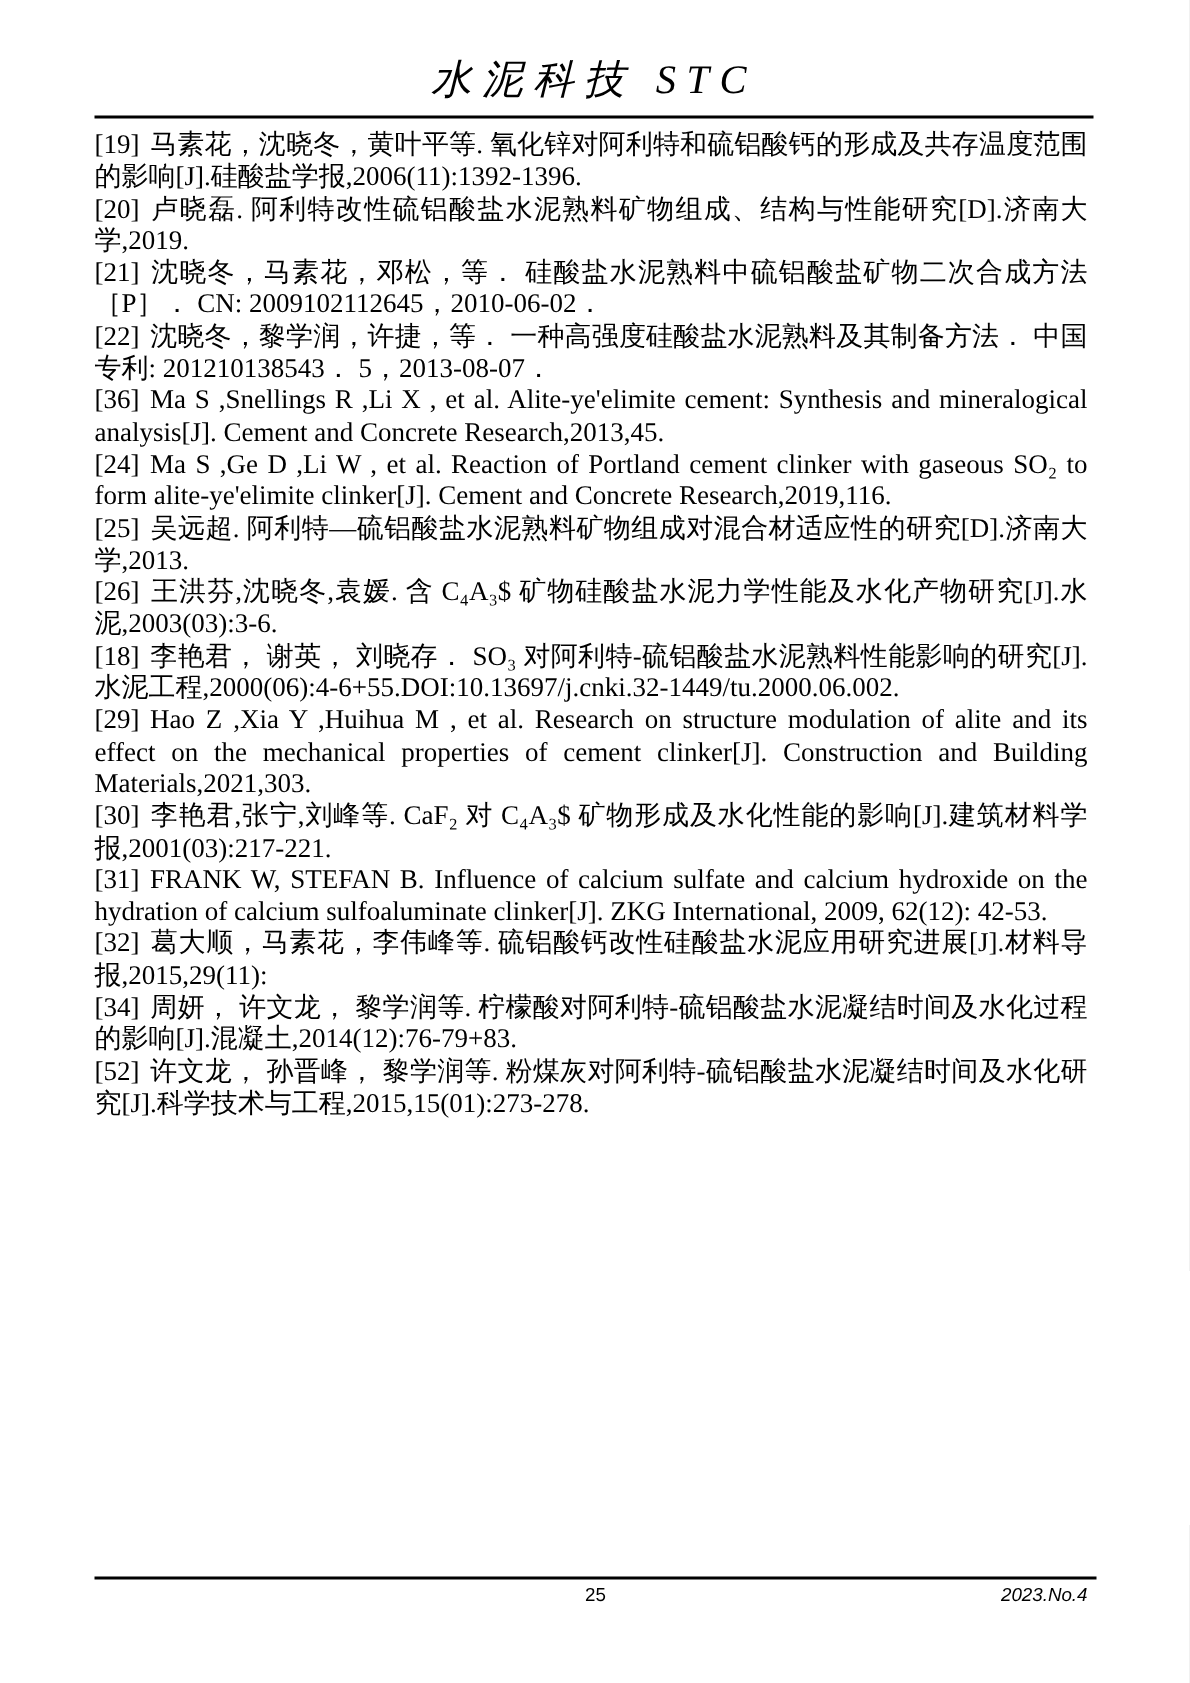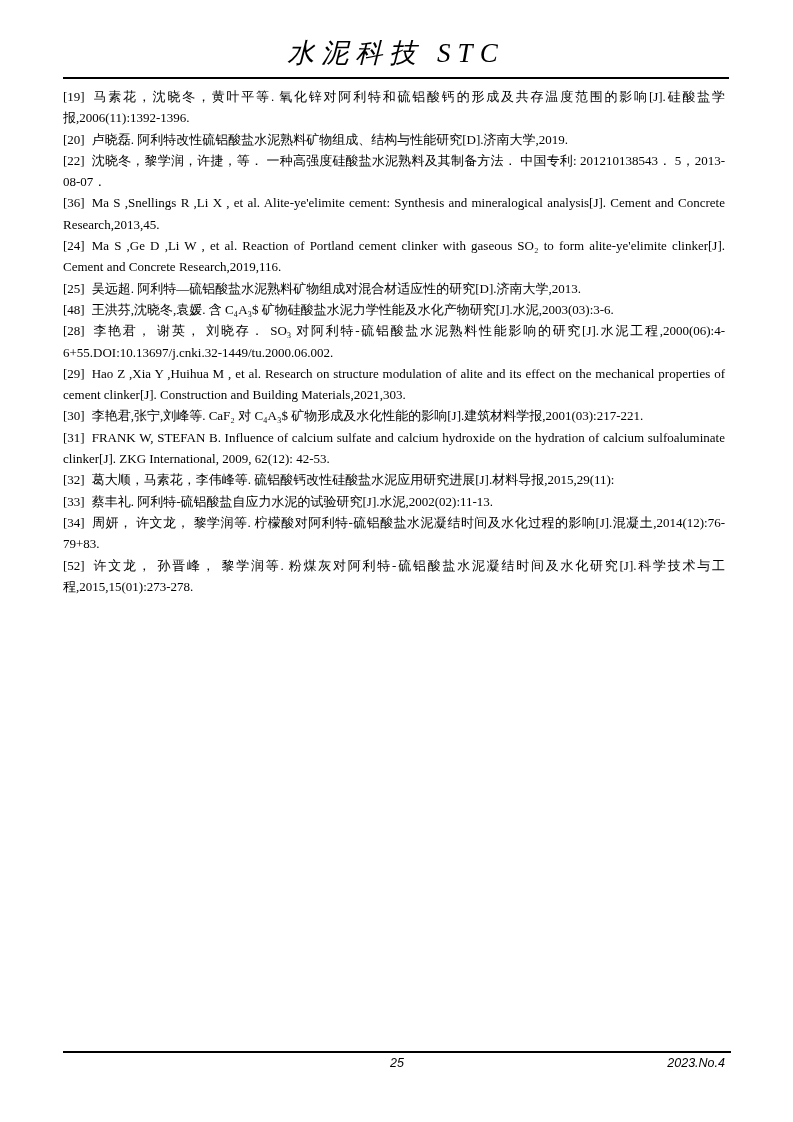--- a/index.html
+++ b/index.html
@@ -31,21 +31,21 @@
   .header-rule {
     margin-top: 6px;
     height: 0;
     border-top: 2px solid #000000;
   }
   .references {
     position: absolute;
     left: 63px;
     right: 68px;
     top: 86px;
-    font-size: 13px;
+    font-size: 18px;
     line-height: 21.3px;
   }
   .ref {
     margin: 0;
     text-align: justify;
   }
   .ref-label {
     margin-right: 7px;
   }
   .page-footer {
@@ -63,21 +63,20 @@
     margin-top: 3px;
     height: 18px;
     font-size: 12.5px;
     font-family: "Liberation Sans", "DejaVu Sans", sans-serif;
   }
   .page-number {
     position: absolute;
     left: 0;
     right: 0;
     text-align: center;
-    font-style: italic;
   }
   .issue {
     position: absolute;
     right: 6px;
     top: 0;
     font-style: italic;
   }
 </style>
 </head>
 <body>
@@ -85,31 +84,31 @@
 <div class="page">
 
   <header class="page-header">
     <div class="journal-title">水泥科技 STC</div>
     <div class="header-rule"></div>
   </header>
 
   <main class="references">
     <p class="ref"><span class="ref-label">[19]</span><span class="ref-text">马素花，沈晓冬，黄叶平等. 氧化锌对阿利特和硫铝酸钙的形成及共存温度范围的影响[J].硅酸盐学报,2006(11):1392-1396.</span></p>
     <p class="ref"><span class="ref-label">[20]</span><span class="ref-text">卢晓磊. 阿利特改性硫铝酸盐水泥熟料矿物组成、结构与性能研究[D].济南大学,2019.</span></p>
+    <p class="ref"><span class="ref-label">[21]</span><span class="ref-text">沈晓冬，马素花，邓松，等． 硅酸盐水泥熟料中硫铝酸盐矿物二次合成方法［P］． CN: 2009102112645，2010-06-02．</span></p>
     <p class="ref"><span class="ref-label">[22]</span><span class="ref-text">沈晓冬，黎学润，许捷，等． 一种高强度硅酸盐水泥熟料及其制备方法． 中国专利: 201210138543． 5，2013-08-07．</span></p>
     <p class="ref"><span class="ref-label">[36]</span><span class="ref-text">Ma S ,Snellings R ,Li X , et al. Alite-ye'elimite cement: Synthesis and mineralogical analysis[J]. Cement and Concrete Research,2013,45.</span></p>
     <p class="ref"><span class="ref-label">[24]</span><span class="ref-text">Ma S ,Ge D ,Li W , et al. Reaction of Portland cement clinker with gaseous SO₂ to form alite-ye'elimite clinker[J]. Cement and Concrete Research,2019,116.</span></p>
     <p class="ref"><span class="ref-label">[25]</span><span class="ref-text">吴远超. 阿利特—硫铝酸盐水泥熟料矿物组成对混合材适应性的研究[D].济南大学,2013.</span></p>
-    <p class="ref"><span class="ref-label">[48]</span><span class="ref-text">王洪芬,沈晓冬,袁媛. 含 C₄A₃$ 矿物硅酸盐水泥力学性能及水化产物研究[J].水泥,2003(03):3-6.</span></p>
-    <p class="ref"><span class="ref-label">[28]</span><span class="ref-text">李艳君， 谢英， 刘晓存． SO₃ 对阿利特-硫铝酸盐水泥熟料性能影响的研究[J].水泥工程,2000(06):4-6+55.DOI:10.13697/j.cnki.32-1449/tu.2000.06.002.</span></p>
+    <p class="ref"><span class="ref-label">[26]</span><span class="ref-text">王洪芬,沈晓冬,袁媛. 含 C₄A₃$ 矿物硅酸盐水泥力学性能及水化产物研究[J].水泥,2003(03):3-6.</span></p>
+    <p class="ref"><span class="ref-label">[18]</span><span class="ref-text">李艳君， 谢英， 刘晓存． SO₃ 对阿利特-硫铝酸盐水泥熟料性能影响的研究[J].水泥工程,2000(06):4-6+55.DOI:10.13697/j.cnki.32-1449/tu.2000.06.002.</span></p>
     <p class="ref"><span class="ref-label">[29]</span><span class="ref-text">Hao Z ,Xia Y ,Huihua M , et al. Research on structure modulation of alite and its effect on the mechanical properties of cement clinker[J]. Construction and Building Materials,2021,303.</span></p>
     <p class="ref"><span class="ref-label">[30]</span><span class="ref-text">李艳君,张宁,刘峰等. CaF₂ 对 C₄A₃$ 矿物形成及水化性能的影响[J].建筑材料学报,2001(03):217-221.</span></p>
     <p class="ref"><span class="ref-label">[31]</span><span class="ref-text">FRANK W, STEFAN B. Influence of calcium sulfate and calcium hydroxide on the hydration of calcium sulfoaluminate clinker[J]. ZKG International, 2009, 62(12): 42-53.</span></p>
     <p class="ref"><span class="ref-label">[32]</span><span class="ref-text">葛大顺，马素花，李伟峰等. 硫铝酸钙改性硅酸盐水泥应用研究进展[J].材料导报,2015,29(11):</span></p>
-    <p class="ref"><span class="ref-label">[33]</span><span class="ref-text">蔡丰礼. 阿利特-硫铝酸盐自应力水泥的试验研究[J].水泥,2002(02):11-13.</span></p>
     <p class="ref"><span class="ref-label">[34]</span><span class="ref-text">周妍， 许文龙， 黎学润等. 柠檬酸对阿利特-硫铝酸盐水泥凝结时间及水化过程的影响[J].混凝土,2014(12):76-79+83.</span></p>
     <p class="ref"><span class="ref-label">[52]</span><span class="ref-text">许文龙， 孙晋峰， 黎学润等. 粉煤灰对阿利特-硫铝酸盐水泥凝结时间及水化研究[J].科学技术与工程,2015,15(01):273-278.</span></p>
   </main>
 
   <footer class="page-footer">
     <div class="footer-rule"></div>
     <div class="footer-row">
       <span class="page-number">25</span>
       <span class="issue">2023.No.4</span>
     </div>

